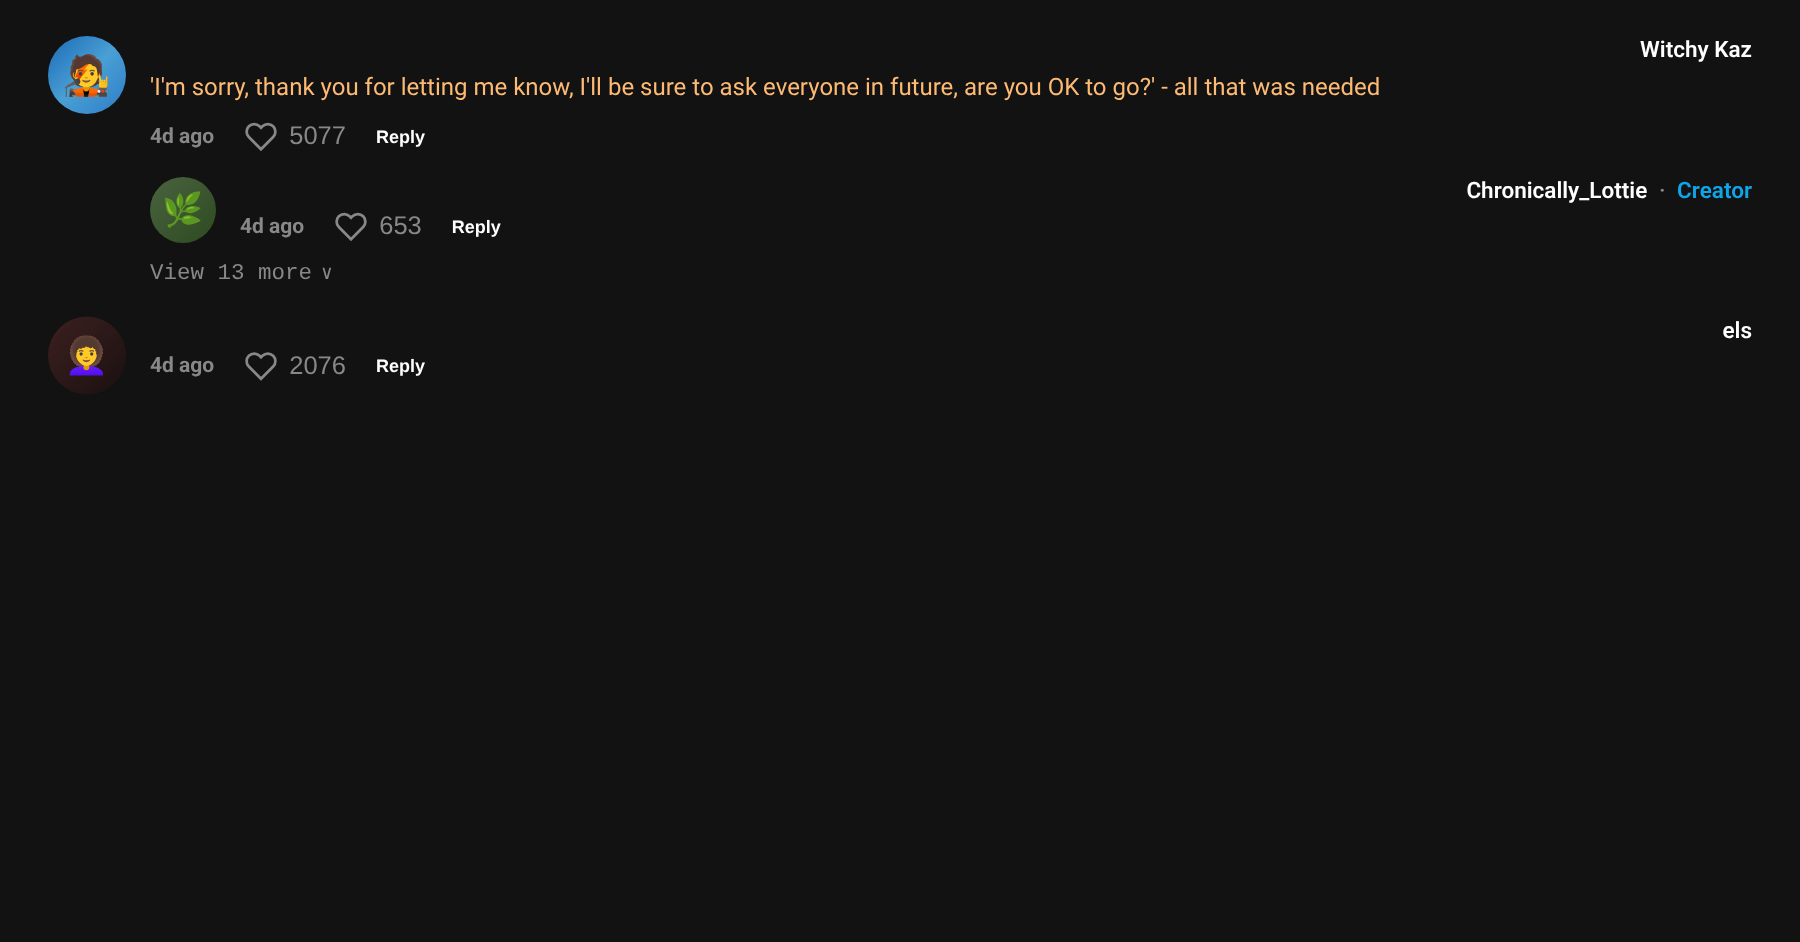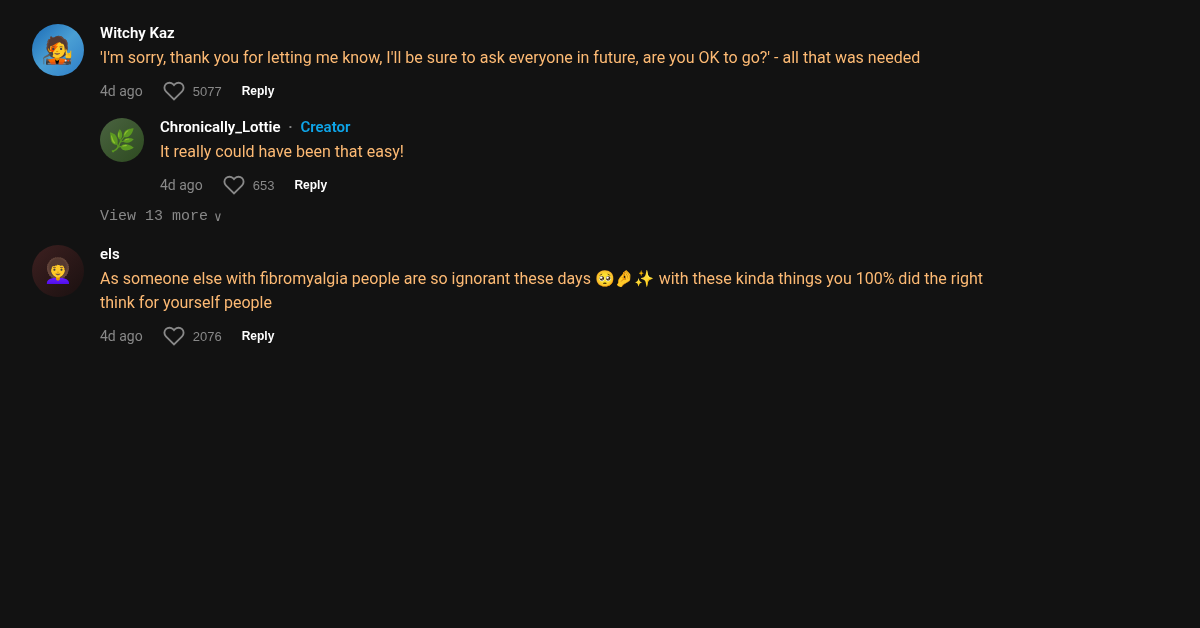--- a/index.html
+++ b/index.html
@@ -26,20 +26,21 @@
 
     .comment-body {
       flex: 1;
     }
 
     .comment-username {
       font-size: 15px;
       font-weight: 600;
       color: #ffffff;
       margin-bottom: 4px;
+      text-align: right;
     }
 
     .comment-username .creator-badge {
       color: #0ea5e9;
       font-weight: 600;
     }
 
     .comment-username .dot {
       color: #888;
       margin: 0 4px;
@@ -55,20 +56,21 @@
 
     .comment-actions {
       display: flex;
       align-items: center;
       gap: 20px;
     }
 
     .comment-time {
       font-size: 14px;
       color: #888888;
+      font-weight: bold;
     }
 
     .like-btn {
       display: flex;
       align-items: center;
       gap: 8px;
       background: none;
       border: none;
       cursor: pointer;
       color: #888888;
@@ -87,21 +89,21 @@
     .heart-icon svg {
       width: 22px;
       height: 22px;
       fill: none;
       stroke: #888888;
       stroke-width: 2;
     }
 
     .like-count {
       color: #888888;
-      font-size: 13px;
+      font-size: 17px;
     }
 
     .reply-btn {
       background: none;
       border: none;
       cursor: pointer;
       color: #ffffff;
       font-size: 12px;
       font-weight: 600;
       padding: 0;
@@ -204,21 +206,20 @@
     <div class="comment">
       <div class="avatar-lottie-custom">
         🌿
       </div>
       <div class="comment-body">
         <div class="comment-username">
           <span>Chronically_Lottie</span>
           <span class="dot">·</span>
           <span class="creator-badge">Creator</span>
         </div>
-        <div class="comment-text">It really could have been that easy!</div>
         <div class="comment-actions">
           <span class="comment-time">4d ago</span>
           <button class="like-btn">
             <span class="heart-icon">
               <svg viewBox="0 0 24 24">
                 <path d="M20.84 4.61a5.5 5.5 0 0 0-7.78 0L12 5.67l-1.06-1.06a5.5 5.5 0 0 0-7.78 7.78l1.06 1.06L12 21.23l7.78-7.78 1.06-1.06a5.5 5.5 0 0 0 0-7.78z"></path>
               </svg>
             </span>
             <span class="like-count">653</span>
           </button>
@@ -234,21 +235,20 @@
   </button>
 
   <div class="comment">
     <div class="avatar-els-custom">
       👩‍🦱
     </div>
     <div class="comment-body">
       <div class="comment-username">
         <span>els</span>
       </div>
-      <div class="comment-text">As someone else with fibromyalgia people are so ignorant these days 🥺🤌✨ with these kinda things you 100% did the right think for yourself people</div>
       <div class="comment-actions">
         <span class="comment-time">4d ago</span>
         <button class="like-btn">
           <span class="heart-icon">
             <svg viewBox="0 0 24 24">
               <path d="M20.84 4.61a5.5 5.5 0 0 0-7.78 0L12 5.67l-1.06-1.06a5.5 5.5 0 0 0-7.78 7.78l1.06 1.06L12 21.23l7.78-7.78 1.06-1.06a5.5 5.5 0 0 0 0-7.78z"></path>
             </svg>
           </span>
           <span class="like-count">2076</span>
         </button>

